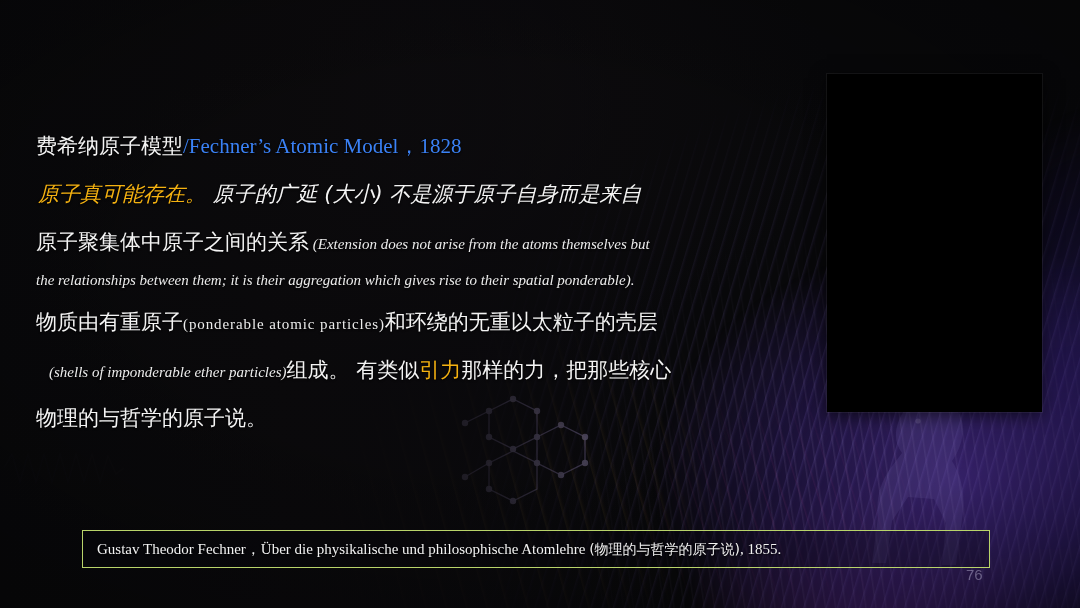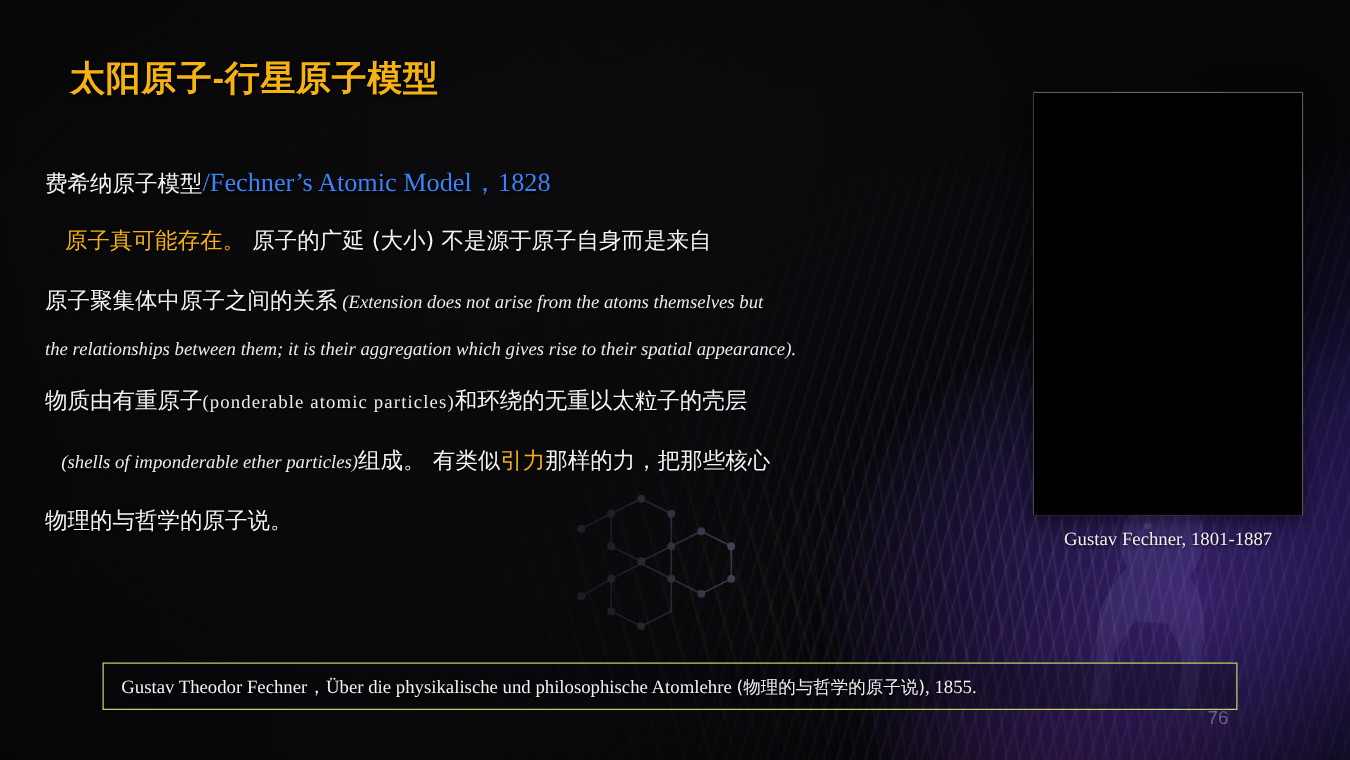--- a/index.html
+++ b/index.html
@@ -121,21 +121,21 @@
     position:absolute;left:34px;top:136px;width:800px;
     color:#f2f2f2;
   }
   .line{
     line-height:1.0;
     white-space:nowrap;
     text-shadow:0 1px 2px rgba(0,0,0,.85);
   }
   .cn{
     font-family:"DejaVu Sans","Liberation Sans",sans-serif;
-    font-size:18px;
+    font-size:21px;
     color:#f4f4f4;
     margin-top:28px;
   }
   .en-serif{
     font-family:"Liberation Serif","DejaVu Serif",serif;
     font-size:21px;
     color:#3b82f6;
   }
   .en-small{
     font-family:"Liberation Serif","DejaVu Serif",serif;
@@ -145,21 +145,21 @@
   }
   .en-small-ls{
     font-family:Liberation Serif, serif;
     font-size:15px;
     color:#ececec;
     letter-spacing:.9px;
   }
   .hl{ color:#f5b211; }
 
   .l1{ position:absolute; left:2px;  top:0px;   }
-  .l2{ position:absolute; left:18px;  top:48px;  }
+  .l2{ position:absolute; left:4px;  top:48px;font-style:italic;  }
   .l3{ position:absolute; left:2px;  top:96px;  }
   .l4{ position:absolute; left:2px;  top:136px; }
   .l5{ position:absolute; left:2px;  top:176px; }
   .l6{ position:absolute; left:15px;  top:224px; }
   .l7{ position:absolute; left:2px;  top:272px; }
 
   
   .portrait-wrap{
     position:absolute;left:827px;top:74px;width:215px;height:338px;
     box-shadow:0 0 0 1px rgba(255,255,255,.06), 0 4px 16px rgba(0,0,0,.6);
@@ -252,31 +252,30 @@
     <circle cx="108" cy="44" r="2.6" fill="#d8ccff" opacity="0.8"></circle>
   </svg>
 
   <svg class="bg-wave" viewBox="0 0 120 48">
     <polyline points="0,24 8,10 16,38 24,10 32,38 40,10 48,38 56,10 64,38 72,10 80,38 88,10 96,38 104,12 112,30 120,24" fill="none" stroke="#a38fe0" stroke-width="1.3" opacity="0.7"></polyline>
   </svg>
 
   <div class="bg-left-fade"></div>
   <div class="bg-vignette"></div>
 
-  <div class="title">太阳原子-行星原子模型</div>
 
   <div class="body-block">
 
     <div class="line l1"><span class="cn">费希纳原子模型</span><span class="en-serif">/Fechner’s Atomic Model，1828</span></div>
 
     <div class="line l2"><span class="cn hl">原子真可能存在。</span><span class="cn"> 原子的广延 (大小) 不是源于原子自身而是来自</span></div>
 
     <div class="line l3"><span class="cn">原子聚集体中原子之间的关系</span><span class="en-small"> (Extension does not arise from the atoms themselves but</span></div>
 
-    <div class="line l4"><span class="en-small">the relationships between them; it is their aggregation which gives rise to their spatial appearance).</span></div>
+    <div class="line l4"><span class="en-small">the relationships between them; it is their aggregation which gives rise to their spatial ponderable).</span></div>
 
     <div class="line l5"><span class="cn">物质由有重原子</span><span class="en-small-ls">(ponderable atomic particles)</span><span class="cn">和环绕的无重以太粒子的壳层</span></div>
 
     <div class="line l6"><span class="en-small">(shells of imponderable ether particles)</span><span class="cn">组成。 有类似</span><span class="cn hl">引力</span><span class="cn">那样的力，把那些核心</span></div>
 
     <div class="line l7"><span class="cn">物理的与哲学的原子说。</span></div>
   </div>
 
   <div class="portrait-wrap">
     <svg class="portrait-svg" viewBox="0 0 215 338" preserveAspectRatio="xMidYMid slice">
@@ -371,21 +370,20 @@
       <path d="M140,126 q4,18 -6,30" stroke="#9c8a78" stroke-width="1.6" fill="none" opacity="0.7"></path>
 
       <path d="M92,160 q18,16 36,-2 q-6,22 -18,24 q-12,-2 -18,-22 Z" fill="#b6a796" opacity="0.7"></path>
 
       <rect width="215" height="338" filter="url(#grain)" opacity="0.55"></rect>
       <rect width="215" height="338" fill="none"></rect>
       <rect width="215" height="338" fill="url(#bgp)" opacity="0"></rect>
       <rect x="0" y="0" width="215" height="338" style="fill:radial-gradient(#000,#000)"></rect>
     </svg>
   </div>
-  <div class="portrait-caption">Gustav Fechner, 1801-1887</div>
 
   <div class="citation">
     <div class="citation-text"><span>Gustav Theodor Fechner，</span><span>Über die physikalische und philosophische Atomlehre </span><span class="cnsmall">(物理的与哲学的原子说)</span><span>, 1855.</span></div>
   </div>
 
   <div class="page-num">76</div>
 
 </div>
 
 </body></html>

